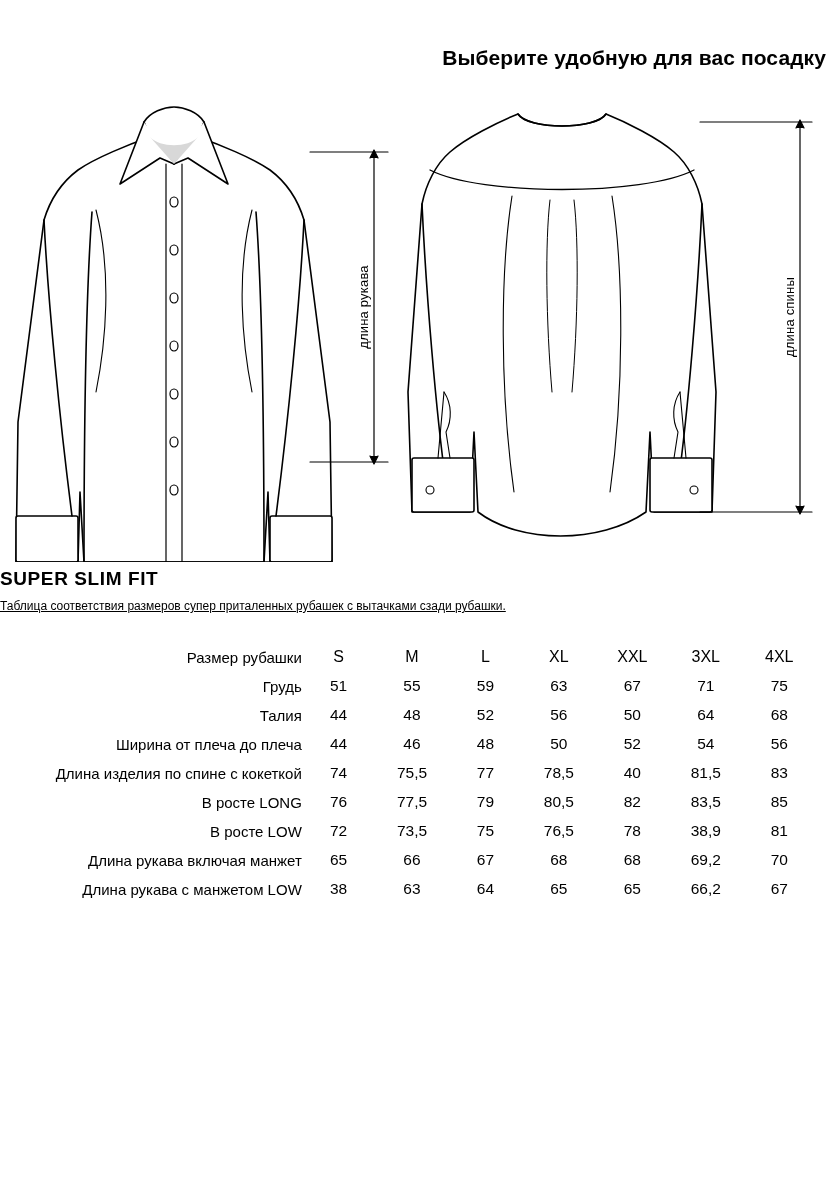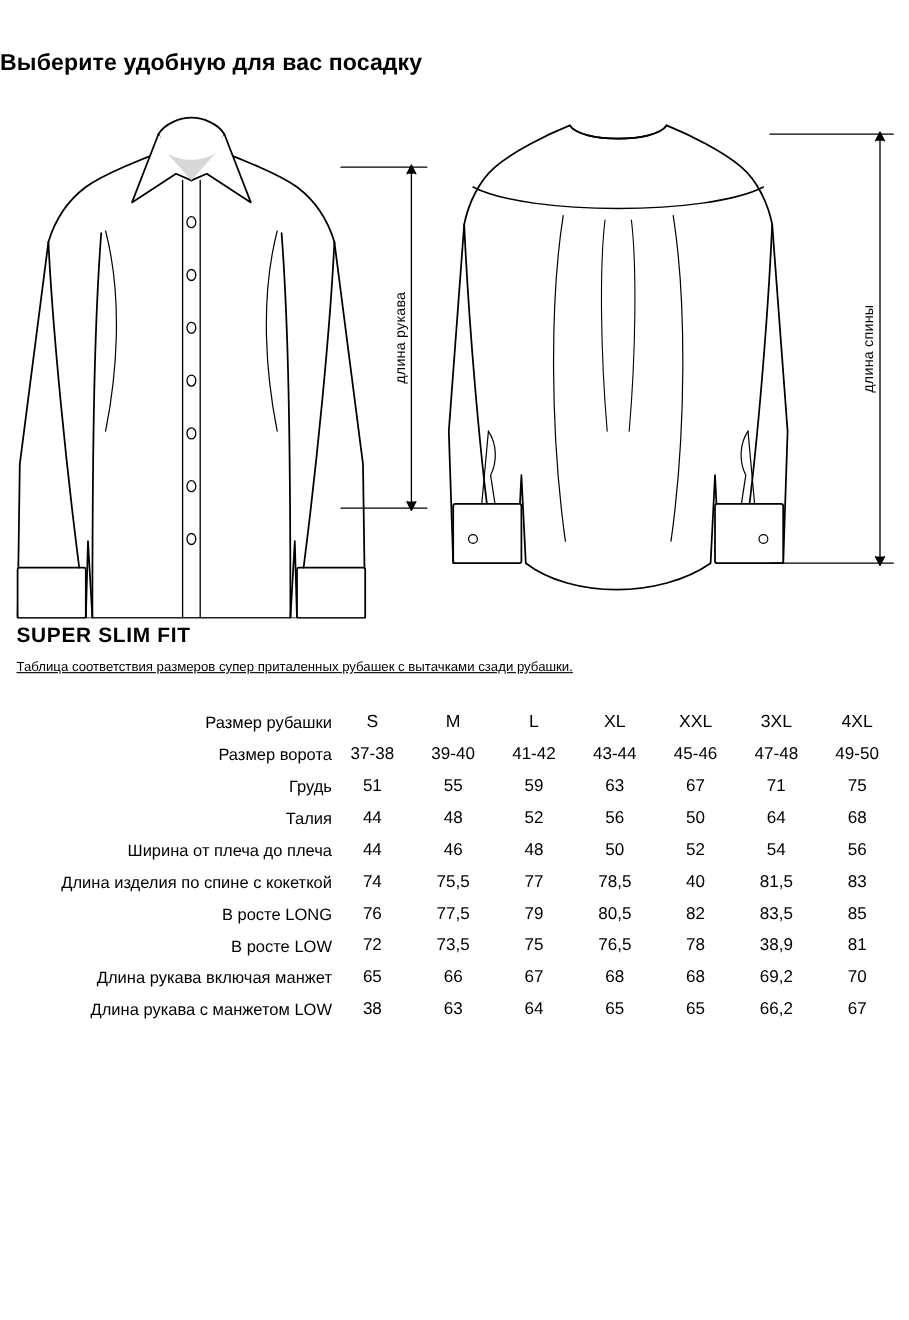--- a/index.html
+++ b/index.html
@@ -10,36 +10,36 @@
     font-family: "Liberation Sans", sans-serif;
     color: #000000;
   }
   .page {
     position: relative;
     width: 826px;
     height: 1200px;
     overflow: hidden;
   }
   .title {
-    text-align: left;
+    text-align: right;
     font-size: 21px;
     font-weight: bold;
     padding-top: 46px;
     letter-spacing: 0.1px;
   }
   .illustration {
     position: relative;
     width: 826px;
     height: 470px;
     margin-top: 22px;
   }
   .illustration svg { display: block; }
 
   .fit-block {
-    padding: 0 10px 0 15px;
+    padding: 0 10px 0 0;
   }
   .fit-name {
     font-size: 19px;
     font-weight: bold;
     letter-spacing: 0.6px;
     margin-top: 6px;
     margin-bottom: 8px;
   }
   .fit-desc {
     font-size: 12px;
@@ -220,30 +220,20 @@
         <th class="rowhead">Размер рубашки</th>
         <th class="col">S</th>
         <th class="col">M</th>
         <th class="col">L</th>
         <th class="col">XL</th>
         <th class="col">XXL</th>
         <th class="col">3XL</th>
         <th class="col">4XL</th>
       </tr>
 
-      <tr>
-        <td class="rowhead">Размер ворота</td>
-        <td class="col">37-38</td>
-        <td class="col">39-40</td>
-        <td class="col">41-42</td>
-        <td class="col">43-44</td>
-        <td class="col">45-46</td>
-        <td class="col">47-48</td>
-        <td class="col">49-50</td>
-      </tr>
 
       <tr>
         <td class="rowhead">Грудь</td>
         <td class="col">51</td>
         <td class="col">55</td>
         <td class="col">59</td>
         <td class="col">63</td>
         <td class="col">67</td>
         <td class="col">71</td>
         <td class="col">75</td>

